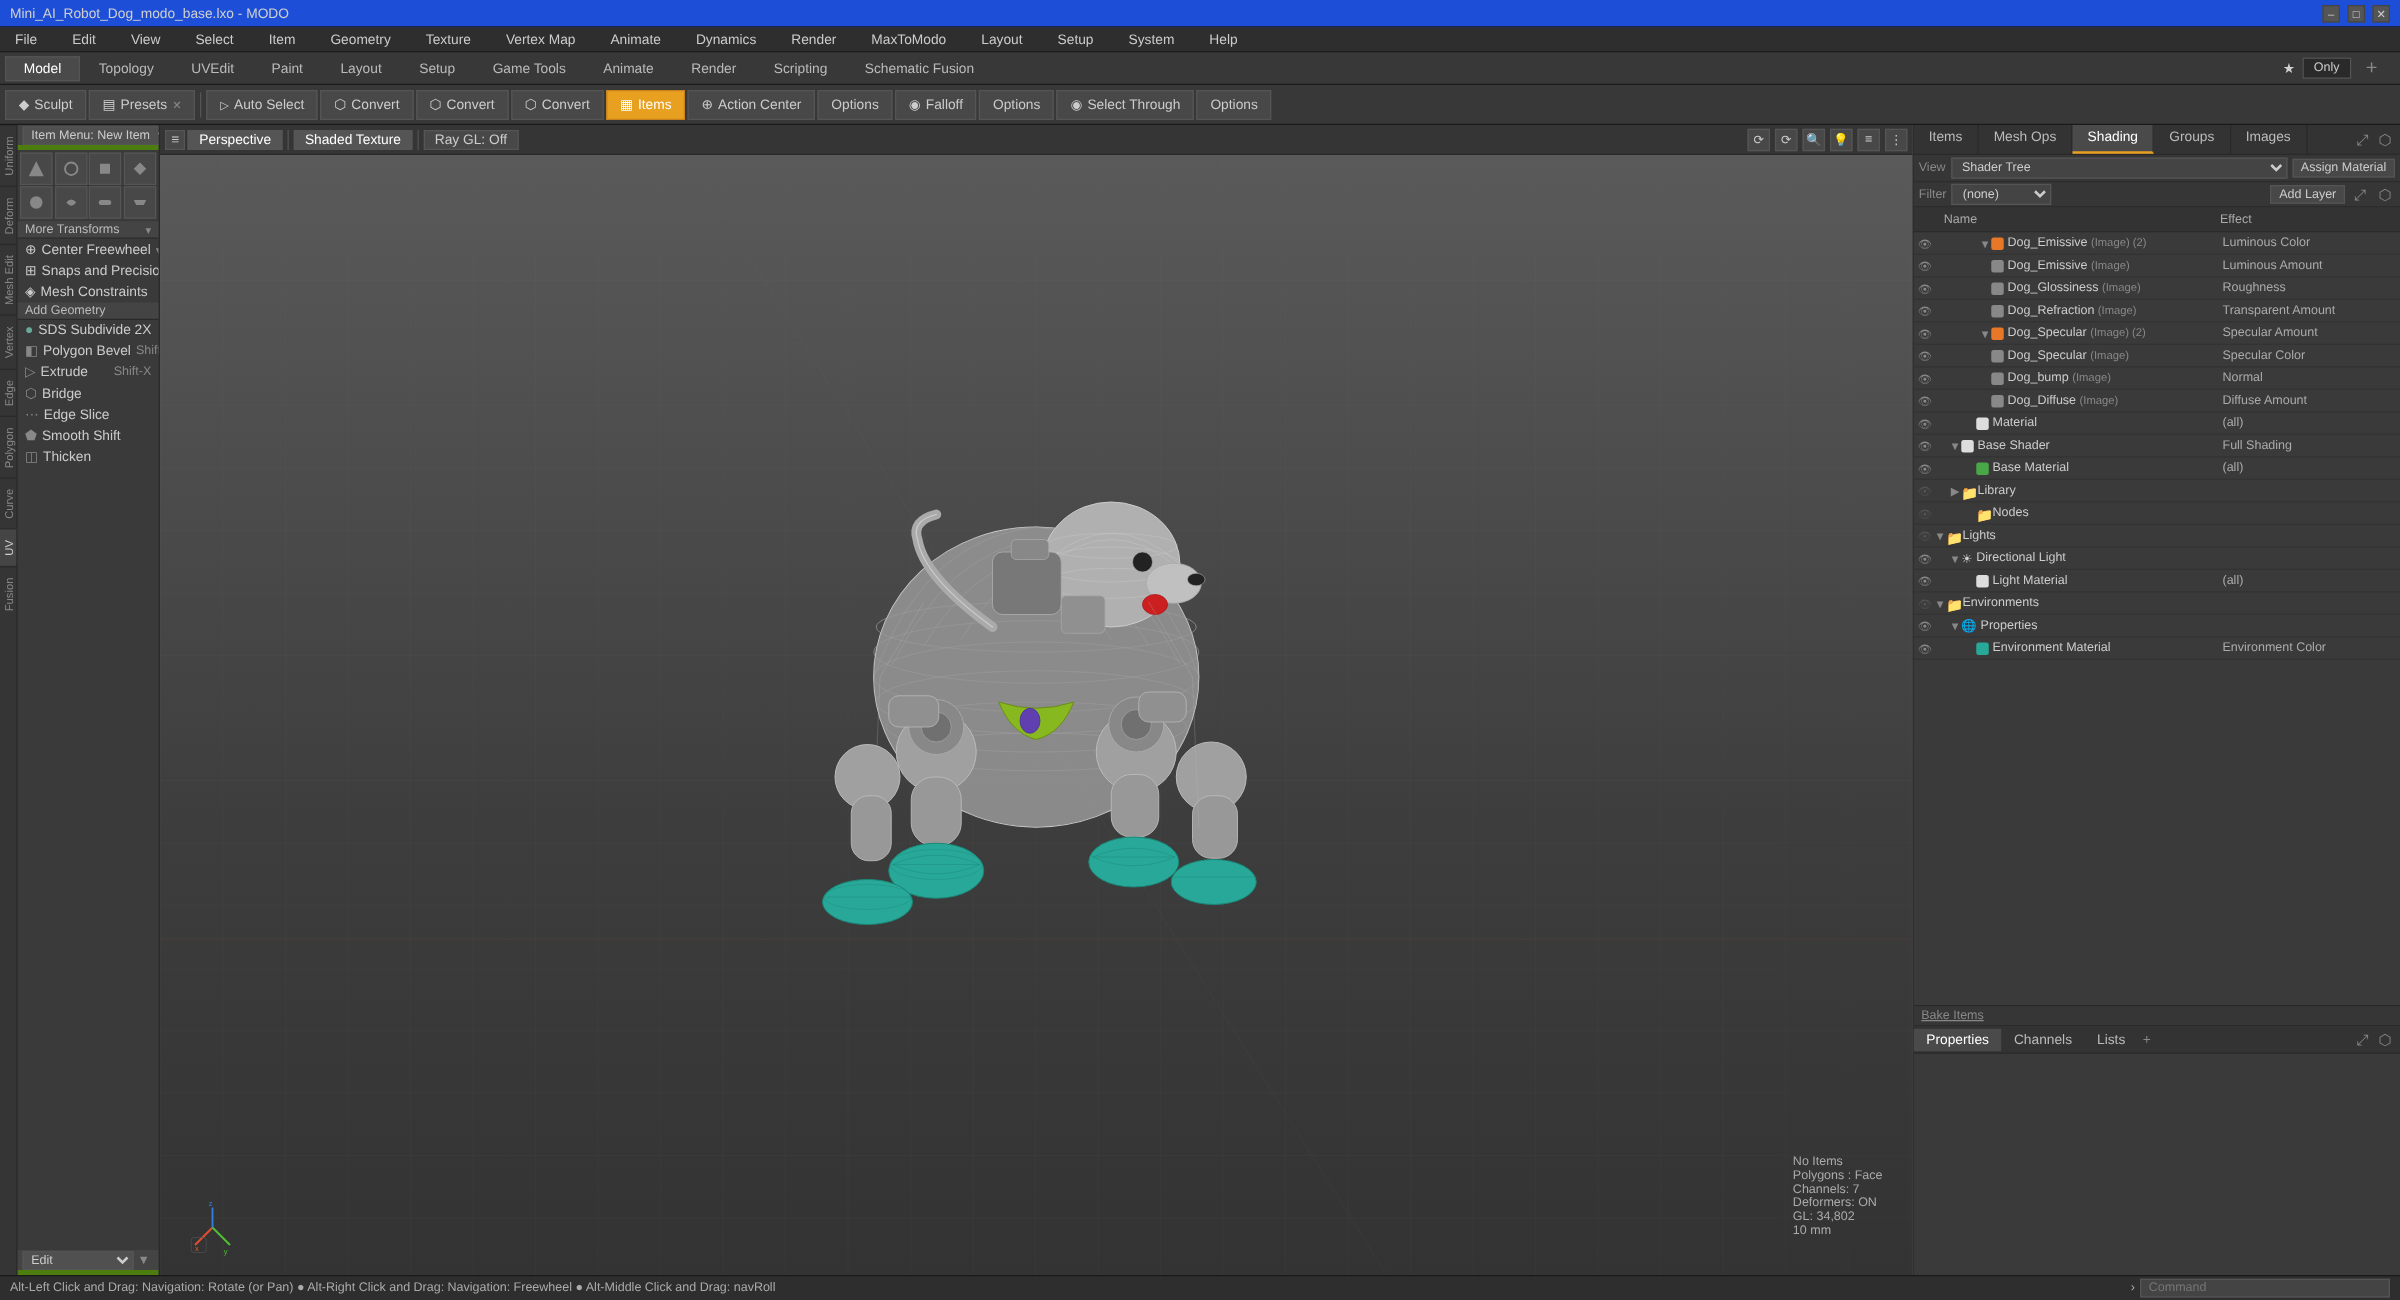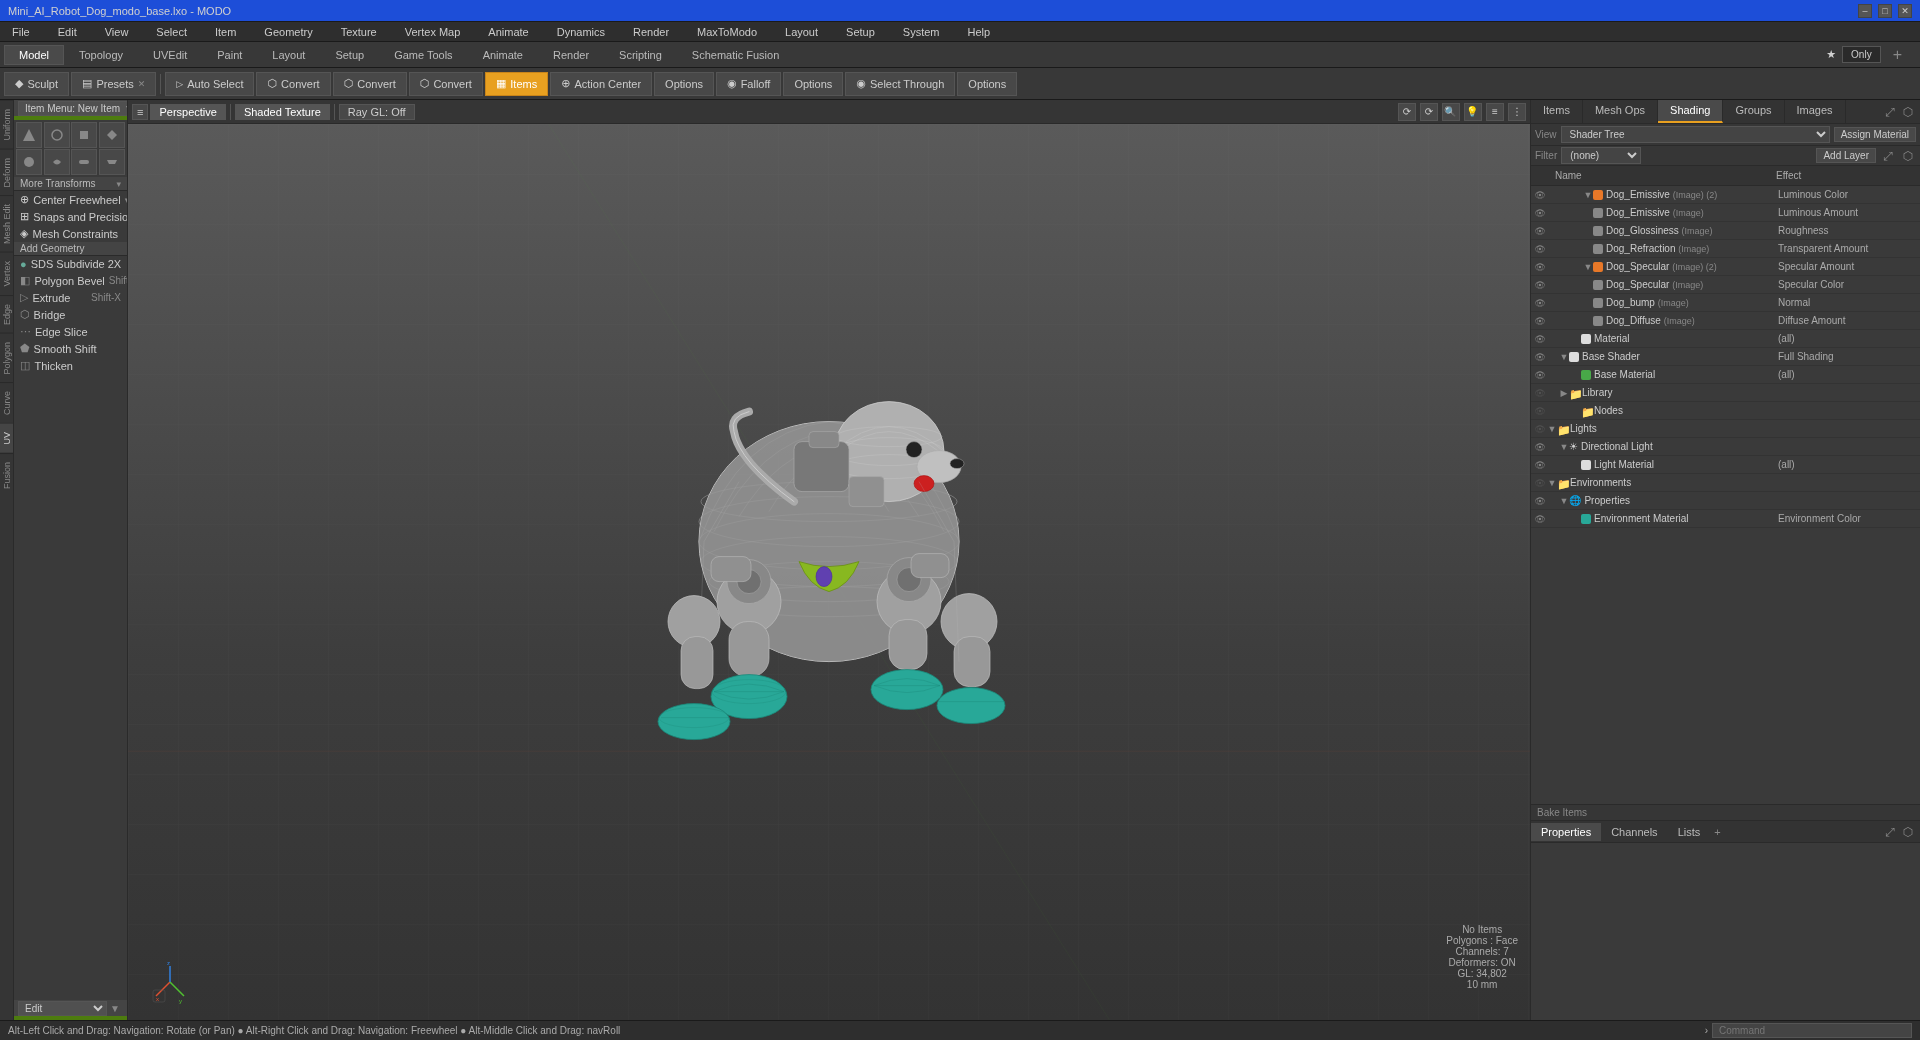--- a/index.html
+++ b/index.html
@@ -208,22 +208,22 @@
       height: calc(100% - 24px);
       position: relative;
       background: linear-gradient(180deg, #5a5a5a 0%, #3d3d3d 60%, #333 100%);
       overflow: hidden;
     }
 
     
     #vp-info {
       position: absolute;
       bottom: 30px;
-      right: 12px;
-      text-align: center;
+      right: 24px;
+      text-align: left;
       font-size: 10px;
       color: #aaa;
     }
 
     
     #axis-indicator {
       position: absolute;
       bottom: 20px;
       left: 20px;
       width: 40px;
@@ -370,20 +370,21 @@
     .dot-orange { background: #e87828; }
     .dot-gray { background: #888; }
 
     
     #bake-items {
       background: #363636;
       padding: 2px 6px;
       font-size: 10px;
       color: #888;
       border-top: 1px solid #2a2a2a;
+      text-decoration: underline;
     }
 
     
     #props-panel {
       height: 200px;
       background: #3a3a3a;
       border-top: 1px solid #2a2a2a;
       display: flex;
       flex-direction: column;
     }

